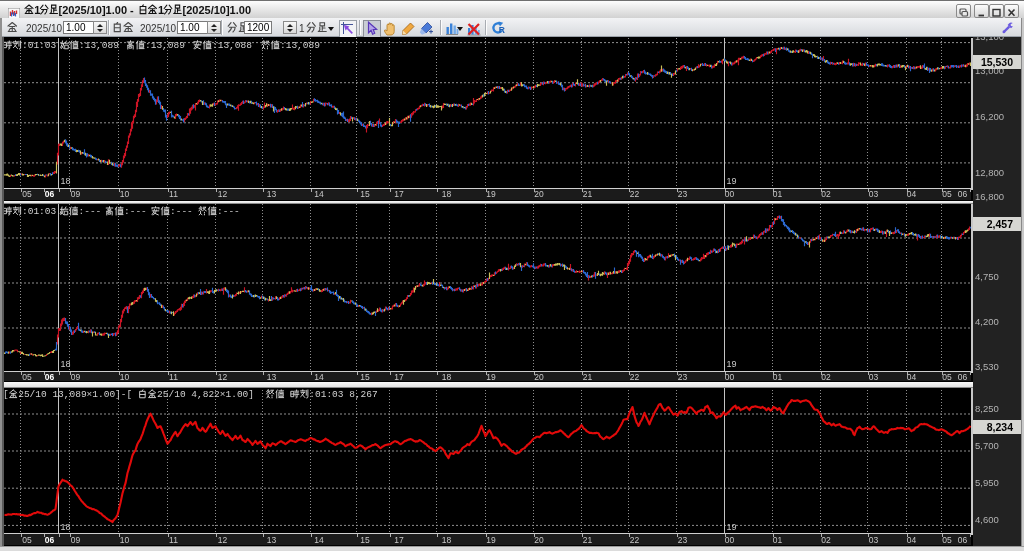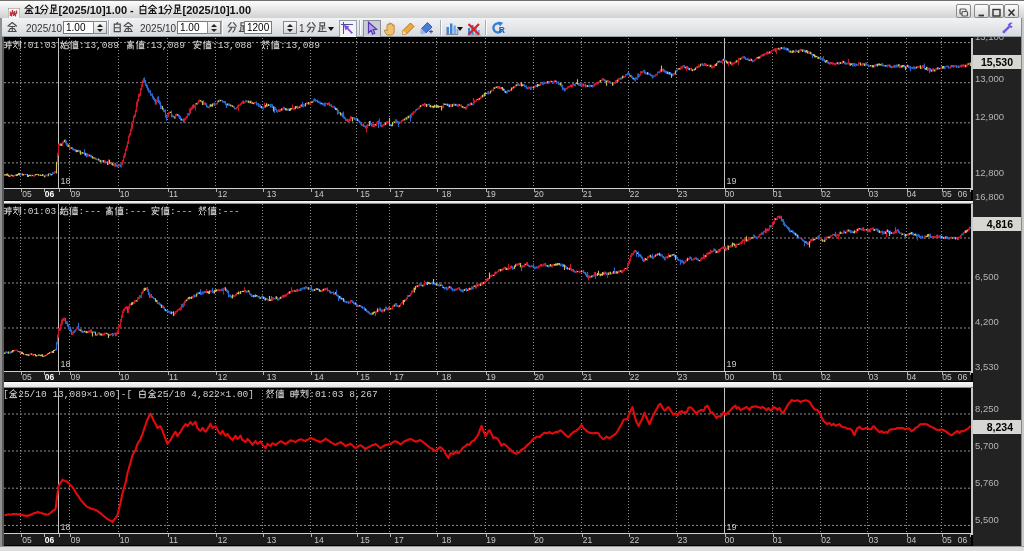--- a/index.html
+++ b/index.html
@@ -160,34 +160,34 @@
         </svg></div>
       <div style="position:absolute;left:1001px;top:3px"><svg width="14" height="14">
           <path d="M11.8 2.1A3.1 3.1 0 0 0 8 2.5L6.6 3.9 10 7.3 11.4 5.9A3.1 3.1 0 0 0 11.8 5.3L9.9 5.1 9.6 3.3Z" fill="#6a5ae0"></path>
           <path d="M7.4 4.7 2.2 9.9 3.9 11.6 9.1 6.4Z" fill="#6a5ae0"></path>
           <circle cx="2.9" cy="10.9" r="1.4" fill="#6a5ae0"></circle>
         </svg></div>
     </div>
     <div style="position:absolute;left:0;top:37px;width:1024px;height:514px;background:#000"></div>
     <div style="position:absolute;left:973px;top:37px;width:48px;height:509px;background:#222222;overflow:hidden">
       <div style="position:absolute;left:2px;top:-6.3px;font:9.5px 'Liberation Sans';color:#b4b4b4">13,100</div>
-      <div style="position:absolute;left:2px;top:36px;font:9.5px 'Liberation Sans';color:#b4b4b4">13,000</div>
-      <div style="position:absolute;left:2px;top:73.8px;font:9.5px 'Liberation Sans';color:#b4b4b4">12,900</div>
+      <div style="position:absolute;left:2px;top:28px;font:9.5px 'Liberation Sans';color:#b4b4b4">13,000</div>
+      <div style="position:absolute;left:2px;top:73.8px;font:9.5px 'Liberation Sans';color:#b4b4b4">16,200</div>
       <div style="position:absolute;left:2px;top:130px;font:9.5px 'Liberation Sans';color:#b4b4b4">12,800</div>
       <div style="position:absolute;left:2px;top:153.8px;font:9.5px 'Liberation Sans';color:#b4b4b4">16,800</div>
       <div style="position:absolute;left:2px;top:179px;font:9.5px 'Liberation Sans';color:#b4b4b4">4,800</div>
-      <div style="position:absolute;left:2px;top:234px;font:9.5px 'Liberation Sans';color:#b4b4b4">6,500</div>
+      <div style="position:absolute;left:2px;top:234px;font:9.5px 'Liberation Sans';color:#b4b4b4">4,750</div>
       <div style="position:absolute;left:2px;top:279px;font:9.5px 'Liberation Sans';color:#b4b4b4">4,200</div>
       <div style="position:absolute;left:2px;top:324px;font:9.5px 'Liberation Sans';color:#b4b4b4">3,530</div>
       <div style="position:absolute;left:2px;top:366px;font:9.5px 'Liberation Sans';color:#b4b4b4">8,250</div>
       <div style="position:absolute;left:2px;top:402.5px;font:9.5px 'Liberation Sans';color:#b4b4b4">5,700</div>
-      <div style="position:absolute;left:2px;top:440px;font:9.5px 'Liberation Sans';color:#b4b4b4">5,760</div>
-      <div style="position:absolute;left:2px;top:477px;font:9.5px 'Liberation Sans';color:#b4b4b4">5,500</div>
+      <div style="position:absolute;left:2px;top:440px;font:9.5px 'Liberation Sans';color:#b4b4b4">5,950</div>
+      <div style="position:absolute;left:2px;top:477px;font:9.5px 'Liberation Sans';color:#b4b4b4">4,600</div>
       <div style="position:absolute;left:0;top:18px;width:48px;height:14px;background:#d6d6d2;color:#000;font:bold 10.5px 'Liberation Sans';text-align:right;padding-right:8px;box-sizing:border-box;line-height:14px">15,530</div>
-      <div style="position:absolute;left:0;top:179.5px;width:48px;height:14px;background:#d6d6d2;color:#000;font:bold 10.5px 'Liberation Sans';text-align:right;padding-right:8px;box-sizing:border-box;line-height:14px">4,816</div>
+      <div style="position:absolute;left:0;top:179.5px;width:48px;height:14px;background:#d6d6d2;color:#000;font:bold 10.5px 'Liberation Sans';text-align:right;padding-right:8px;box-sizing:border-box;line-height:14px">2,457</div>
       <div style="position:absolute;left:0;top:382.5px;width:48px;height:14px;background:#d6d6d2;color:#000;font:bold 10.5px 'Liberation Sans';text-align:right;padding-right:8px;box-sizing:border-box;line-height:14px">8,234</div>
     </div>
     <svg style="position:absolute;left:4px;top:38px" width="967" height="150">
       <path d="M16.5 0V150M65.5 0V150M114.5 0V150M163.5 0V150M211.5 0V150M258.5 0V150M306.5 0V150M352.5 0V150M385.5 0V150M432.5 0V150M481.5 0V150M529.5 0V150M577.5 0V150M624.5 0V150M672.5 0V150M768.5 0V150M816.5 0V150M863.5 0V150M902.5 0V150M937.5 0V150" stroke="#8f8f8f" stroke-dasharray="1 2" fill="none"></path>
       <path d="M0 4.6H967M0 44.7H967M0 84.8H967M0 124.9H967" stroke="#909090" stroke-dasharray="2 2" fill="none"></path>
       <path d="M54.5 0V150M720.5 0V150" stroke="#c4c4c4" fill="none"></path>
       <g transform="translate(-4 -38)">
         <path d="M10.5 174.7V177.0M14.5 175.0V176.5M21.5 173.6V174.8M24.5 174.0V174.9M31.5 174.8V176.5M33.5 174.9V176.8M34.5 174.6V176.7M45.5 174.4V177.4M47.5 174.4V176.4M49.5 172.9V174.5M53.5 172.1V174.0M54.5 171.0V174.1M55.5 171.0V173.0M57.5 152.7V164.5M58.5 143.7V155.5M59.5 143.5V145.9M62.5 141.8V146.1M63.5 140.8V143.6M70.5 146.8V149.2M81.5 152.1V154.4M88.5 154.1V156.6M97.5 159.0V160.2M101.5 159.7V162.1M104.5 160.0V162.5M108.5 159.2V164.9M114.5 162.8V166.5M118.5 164.9V166.7M119.5 164.1V166.5M121.5 162.7V167.8M122.5 160.1V165.3M123.5 155.5V162.4M124.5 153.1V158.3M125.5 148.5V156.2M126.5 145.4V151.0M127.5 141.6V147.7M128.5 135.4V144.0M129.5 133.3V137.8M130.5 128.8V135.6M131.5 122.2V131.5M132.5 120.7V128.7M133.5 115.7V123.2M134.5 114.3V118.2M135.5 109.7V116.9M136.5 101.7V112.2M137.5 99.0V106.9M138.5 93.9V101.7M139.5 93.2V96.9M140.5 88.0V96.0M141.5 84.3V90.6M142.5 80.2V87.1M143.5 78.0V82.9M149.5 89.8V92.9M156.5 99.4V104.6M157.5 96.4V101.9M161.5 105.0V108.9M167.5 114.2V118.1M168.5 111.9V116.9M169.5 111.6V114.3M175.5 114.1V118.9M176.5 113.4V116.3M184.5 118.1V122.0M185.5 117.5V119.9M186.5 116.0V118.7M187.5 113.1V118.0M189.5 108.5V115.8M190.5 107.8V113.8M191.5 106.8V110.6M192.5 104.8V109.4M194.5 105.0V107.7M195.5 102.9V110.5M197.5 101.8V105.1M198.5 100.0V103.8M199.5 99.6V101.9M204.5 102.3V104.7M209.5 104.5V108.6M213.5 102.7V105.3M215.5 103.3V105.8M216.5 103.0V104.7M217.5 100.6V104.4M219.5 99.6V101.9M221.5 99.8V101.2M236.5 107.1V109.2M237.5 105.3V108.5M238.5 104.3V110.7M239.5 104.5V106.1M240.5 103.2V105.8M241.5 101.9V104.9M242.5 100.7V103.8M244.5 101.4V103.5M245.5 100.0V102.8M247.5 100.5V102.2M254.5 102.0V104.3M257.5 103.0V105.2M259.5 104.0V107.3M263.5 106.4V109.7M264.5 102.5V108.1M267.5 103.8V106.9M269.5 104.2V105.9M271.5 104.0V107.4M277.5 109.9V112.8M278.5 109.2V112.1M280.5 108.9V111.7M282.5 108.0V110.5M283.5 106.6V109.7M292.5 104.6V109.3M293.5 107.7V110.1M294.5 107.0V110.2M298.5 106.6V108.8M300.5 104.6V107.9M303.5 104.0V107.4M306.5 102.4V104.5M310.5 101.1V104.8M313.5 98.7V102.5M323.5 102.7V105.8M325.5 102.4V106.3M326.5 102.8V104.3M328.5 102.3V105.3M332.5 105.8V107.8M333.5 105.7V107.8M339.5 111.9V114.1M346.5 119.1V120.9M348.5 119.2V122.3M349.5 118.4V122.0M350.5 116.1V121.1M353.5 117.0V118.9M355.5 117.7V120.4M362.5 123.7V126.0M366.5 125.0V132.5M367.5 123.9V128.2M368.5 124.4V126.1M372.5 124.1V126.9M374.5 123.9V126.9M376.5 121.8V125.9M377.5 120.9V123.7M379.5 118.5V124.0M382.5 124.7V126.9M383.5 124.0V126.0M384.5 122.9V125.7M386.5 121.3V124.5M387.5 120.9V123.5M388.5 121.4V122.9M393.5 121.0V124.1M395.5 119.0V123.5M400.5 121.4V123.1M401.5 119.9V122.9M402.5 119.3V121.8M403.5 118.7V121.3M405.5 117.3V120.2M407.5 115.7V119.6M409.5 115.3V117.9M411.5 113.0V117.7M412.5 112.2V115.4M413.5 111.1V114.4M414.5 111.2V112.8M415.5 109.3V112.6M417.5 107.9V110.3M418.5 107.4V109.4M419.5 105.7V108.9M421.5 104.7V106.7M422.5 103.7V106.2M424.5 102.8V106.4M427.5 104.0V106.5M442.5 105.6V108.6M443.5 103.0V107.9M450.5 103.9V106.7M453.5 103.5V105.9M458.5 103.8V106.9M460.5 104.5V106.2M466.5 106.1V109.4M467.5 104.1V107.6M469.5 103.6V105.7M470.5 102.5V105.7M473.5 98.0V105.6M474.5 100.1V103.4M475.5 100.4V102.0M476.5 99.0V102.0M478.5 98.1V100.6M480.5 96.5V99.3M481.5 95.6V98.4M487.5 91.4V94.2M489.5 92.3V93.9M491.5 89.6V92.1M492.5 89.6V91.1M493.5 87.3V91.4M495.5 86.6V88.6M498.5 85.9V88.7M500.5 87.1V89.1M507.5 89.7V93.4M509.5 89.7V92.0M510.5 89.3V91.1M512.5 86.9V89.4M514.5 86.1V87.9M515.5 84.7V87.5M517.5 83.1V85.9M520.5 82.4V85.7M528.5 86.6V89.3M531.5 86.6V89.4M532.5 86.7V88.0M534.5 85.8V88.2M535.5 84.7V87.5M540.5 83.0V86.1M541.5 82.4V84.6M543.5 81.4V85.2M545.5 81.9V84.3M546.5 81.7V83.7M549.5 80.9V83.4M550.5 80.5V82.8M553.5 81.3V83.8M554.5 80.1V83.1M557.5 81.7V83.6M563.5 87.6V90.2M565.5 88.0V91.0M566.5 87.7V89.6M567.5 86.4V89.2M568.5 85.9V88.2M569.5 85.4V87.4M570.5 84.8V86.9M572.5 83.0V87.3M575.5 82.5V86.5M579.5 83.3V85.9M581.5 82.2V86.5M582.5 83.3V86.7M584.5 84.4V86.2M586.5 85.3V87.3M589.5 84.6V87.4M593.5 84.6V87.2M594.5 83.3V86.6M595.5 82.8V85.4M596.5 81.9V84.8M598.5 81.5V84.2M599.5 80.2V83.1M601.5 79.2V81.3M602.5 78.1V80.7M608.5 80.3V82.8M611.5 82.4V83.6M613.5 82.3V85.5M614.5 82.0V83.7M615.5 80.3V83.7M616.5 80.0V82.1M618.5 78.0V81.7M619.5 77.7V79.8M621.5 77.0V79.8M624.5 75.9V77.7M625.5 73.9V77.4M627.5 72.4V75.5M635.5 77.0V81.8M637.5 73.4V79.9M639.5 74.0V77.0M640.5 71.1V75.5M642.5 70.9V73.3M643.5 69.9V72.8M653.5 75.3V78.0M655.5 74.2V76.8M656.5 73.7V75.8M657.5 71.4V75.3M659.5 70.8V73.5M660.5 69.3V72.6M662.5 68.7V71.4M673.5 72.9V75.9M674.5 72.8V74.7M677.5 68.3V71.5M680.5 66.7V69.9M681.5 66.1V69.0M682.5 65.5V68.4M683.5 64.9V67.5M686.5 65.9V71.0M690.5 67.9V69.6M693.5 69.2V70.8M696.5 66.3V68.6M698.5 64.3V68.1M699.5 65.3V67.6M701.5 63.4V65.0M704.5 63.0V66.0M706.5 63.9V66.6M708.5 64.8V66.3M709.5 64.4V67.2M712.5 65.8V68.5M713.5 65.6V67.8M714.5 63.7V67.5M717.5 60.8V64.5M721.5 60.5V62.7M722.5 59.3V64.2M728.5 61.4V66.2M732.5 62.6V65.6M733.5 62.4V64.4M734.5 61.5V64.2M735.5 60.7V63.3M737.5 59.7V62.2M738.5 57.8V65.3M739.5 57.8V60.2M741.5 56.7V59.6M742.5 56.4V58.5M743.5 55.8V58.4M750.5 58.6V61.2M753.5 60.3V62.0M754.5 59.2V61.6M755.5 58.4V60.4M756.5 57.0V59.6M760.5 55.3V58.2M761.5 54.5V57.0M762.5 53.9V56.3M764.5 53.3V56.1M765.5 53.0V54.7M766.5 51.5V54.8M768.5 51.6V54.6M770.5 51.3V53.4M771.5 49.9V52.8M772.5 49.6V51.2M773.5 48.7V51.1M774.5 48.3V50.6M776.5 48.2V54.3M777.5 47.9V49.7M780.5 47.2V49.9M783.5 46.7V49.4M785.5 47.8V49.9M794.5 51.0V52.6M795.5 49.4V53.1M799.5 49.4V52.4M800.5 48.7V51.2M803.5 49.2V51.6M808.5 51.1V54.1M821.5 57.4V59.8M823.5 56.0V60.8M830.5 61.7V64.7M832.5 62.1V64.8M834.5 62.8V65.1M835.5 63.1V65.2M836.5 62.3V64.7M839.5 62.0V64.5M841.5 62.6V63.8M842.5 60.4V64.2M847.5 62.5V64.6M848.5 58.7V64.5M853.5 62.8V66.4M855.5 63.5V66.7M857.5 64.1V65.8M858.5 62.2V65.9M859.5 62.6V64.2M861.5 63.8V65.8M862.5 62.7V66.0M865.5 62.6V66.3M869.5 65.0V66.7M871.5 65.1V66.7M874.5 64.7V67.3M875.5 63.8V66.6M887.5 64.5V67.5M888.5 64.4V66.6M892.5 65.9V68.2M893.5 65.0V67.8M895.5 64.7V67.7M897.5 64.4V67.6M900.5 65.2V68.0M906.5 65.1V68.1M909.5 65.8V68.5M911.5 67.1V68.8M913.5 66.1V69.3M915.5 66.8V69.2M917.5 66.1V68.3M918.5 66.0V67.8M919.5 65.7V67.7M921.5 66.5V69.0M922.5 64.9V68.6M928.5 67.8V70.4M932.5 68.5V71.4M935.5 68.5V71.5M936.5 67.9V70.3M940.5 67.6V69.3M941.5 66.7V69.3M945.5 65.9V68.8M947.5 65.3V67.4M949.5 67.0V68.5M950.5 65.3V68.6M954.5 65.2V67.3M957.5 65.7V67.5M959.5 65.4V68.1M960.5 65.0V67.2M962.5 64.5V66.8M964.5 64.7V67.0M966.5 64.3V67.2M967.5 62.9V66.5M969.5 62.6V64.8" stroke="#cc1425" stroke-width="1.15" fill="none"></path>
       </g>
       <g transform="translate(-4 -38)">

